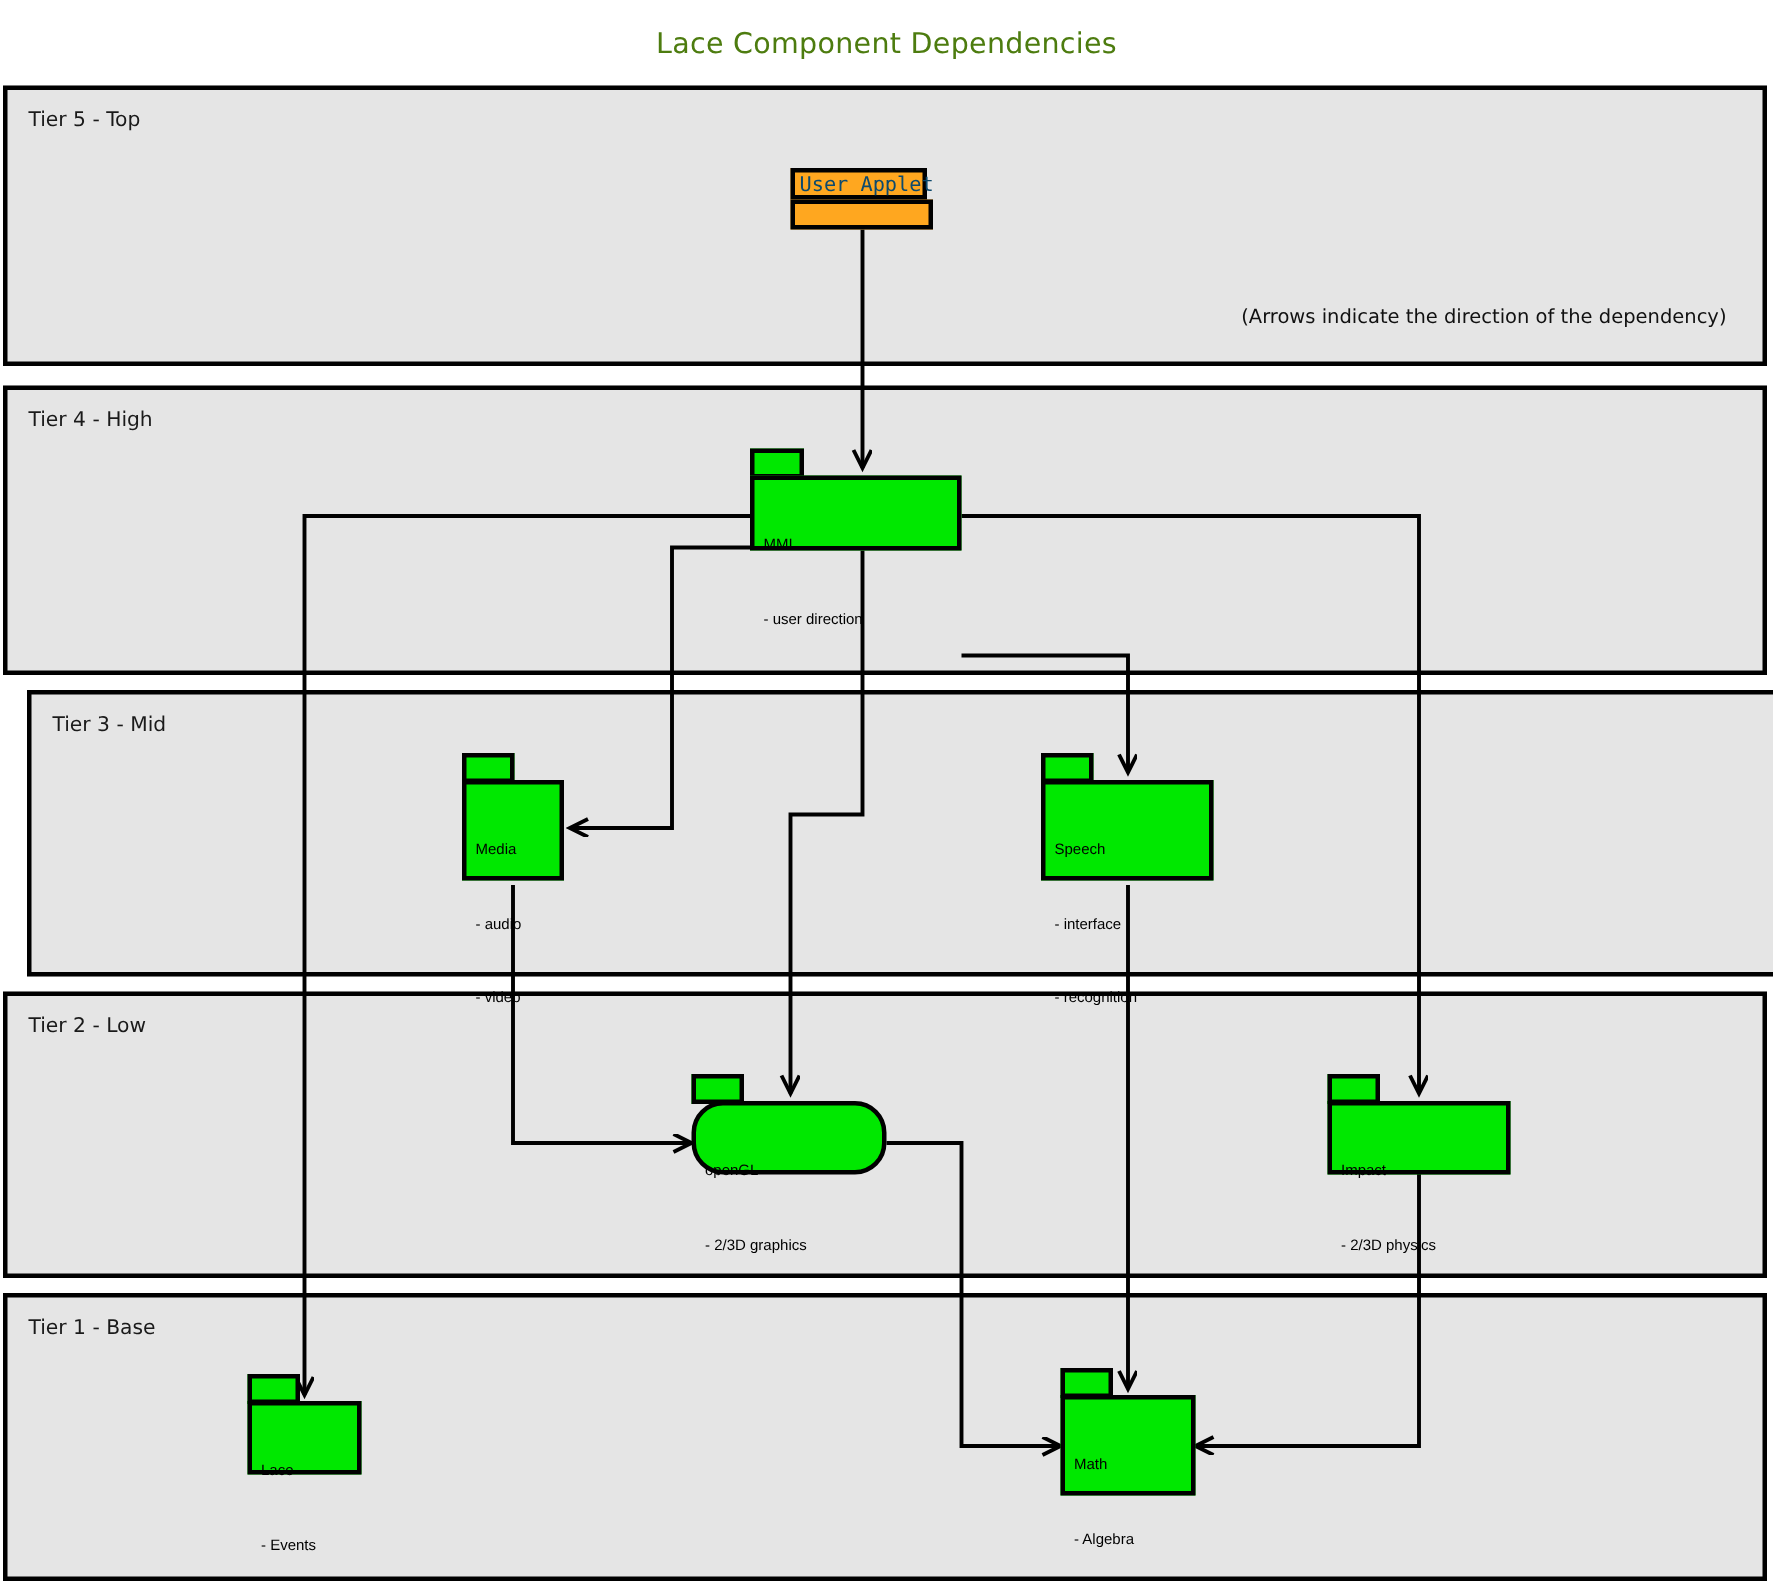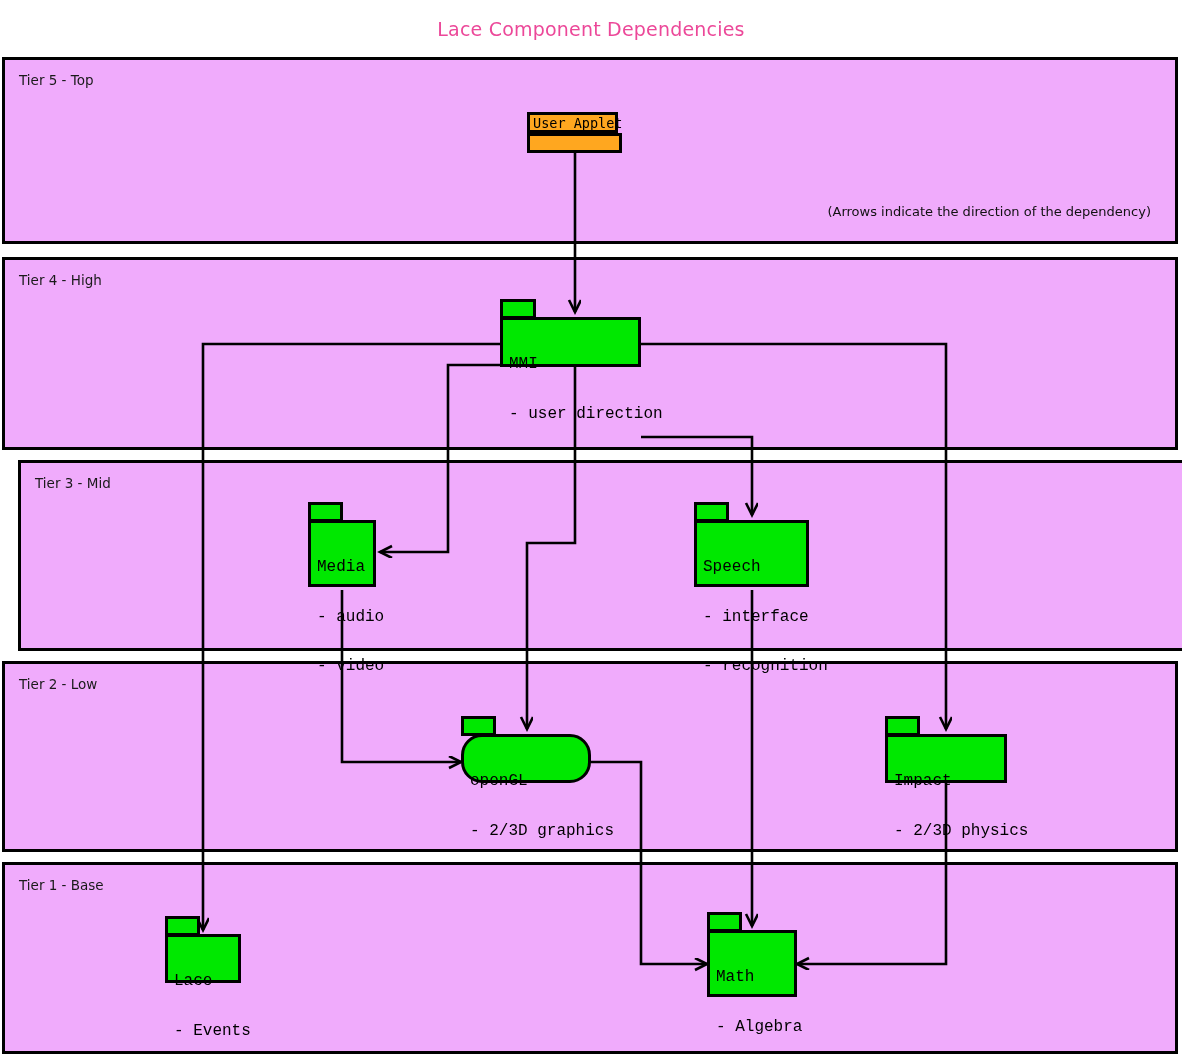--- a/index.html
+++ b/index.html
@@ -2,25 +2,25 @@
 <html><head>
 <meta charset="utf-8">
 <style>
   html,body{margin:0;padding:0;background:#ffffff;}
   body{
     width:1182px;height:1056px;position:relative;overflow:hidden;
     font-family:"DejaVu Sans","Liberation Sans",sans-serif;
   }
   #diagram-title{
     position:absolute;left:0;top:18px;width:1182px;text-align:center;
-    color:#ec4899;font-size:19px;font-family:"DejaVu Sans","Liberation Sans",sans-serif;
+    color:#4d7c0f;font-size:19px;font-family:"DejaVu Sans","Liberation Sans",sans-serif;
     letter-spacing:0.2px;
   }
   .tier{
-    position:absolute;background:#f0abfc;border:3px solid #000;box-sizing:border-box;
+    position:absolute;background:#e5e5e5;border:3px solid #000;box-sizing:border-box;
   }
   .tier-label{
     position:absolute;left:14px;top:12px;font-size:13.5px;color:#1a1a1a;
     font-family:"DejaVu Sans","Liberation Sans",sans-serif;white-space:nowrap;
   }
   #tier5{left:2px;top:57px;width:1176px;height:187px;}
   #tier6-note{
     position:absolute;right:24px;bottom:22px;font-size:13px;color:#111;
     font-family:"DejaVu Sans","Liberation Sans",sans-serif;white-space:nowrap;text-align:right;
   }
@@ -34,33 +34,33 @@
 
   
   .pkg{position:absolute;}
   .pkg .tab{
     position:absolute;left:0;top:0;height:20px;width:38px;
     background:#00e800;border:3px solid #000;box-sizing:border-box;
   }
   .pkg .body{
     position:absolute;left:0;top:18px;
     background:#00e800;border:3px solid #000;box-sizing:border-box;
-    font-family:Liberation Mono, monospace;
-    font-size:16px;line-height:16.5px;color:#000;
+    font-family:Liberation Sans, sans-serif;
+    font-size:10px;line-height:16.5px;color:#000;
     padding:3px 5px 4px 6px;white-space:pre;
   }
   .pkg .line{display:block;}
 
   
   #user-applet{position:absolute;left:527px;top:112px;}
   #user-applet .cap{
     position:absolute;left:0;top:0;width:91px;height:21px;
     background:#ffa71f;border:3px solid #000;box-sizing:border-box;
     font-family:"DejaVu Sans Mono","Liberation Mono",monospace;
-    font-size:13.5px;line-height:15px;color:#000000;padding:1px 2px 0 3px;white-space:pre;
+    font-size:13.5px;line-height:15px;color:#0c4a6e;padding:1px 2px 0 3px;white-space:pre;
   }
   #user-applet .base{
     position:absolute;left:0;top:21px;width:95px;height:20px;
     background:#ffa71f;border:3px solid #000;box-sizing:border-box;
   }
 
   #mmi{left:500px;top:299px;}
   #mmi .tab{width:36px;}
   #mmi .body{left:0;top:18px;width:141px;height:50px;}
 

